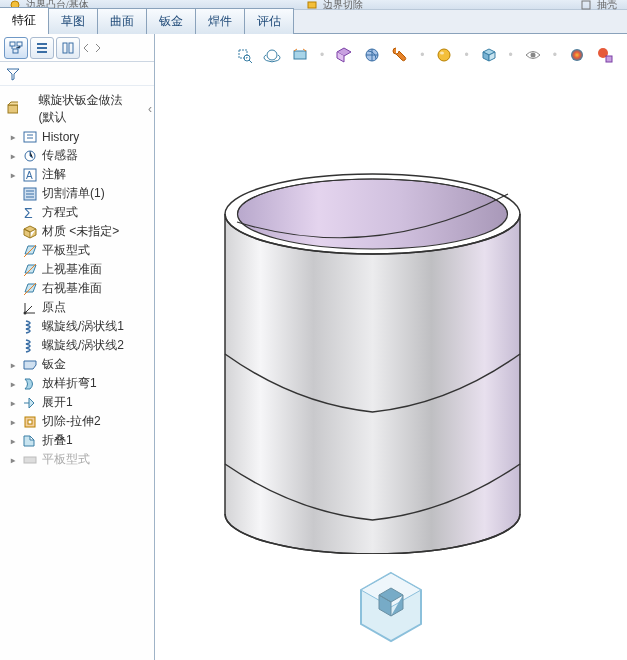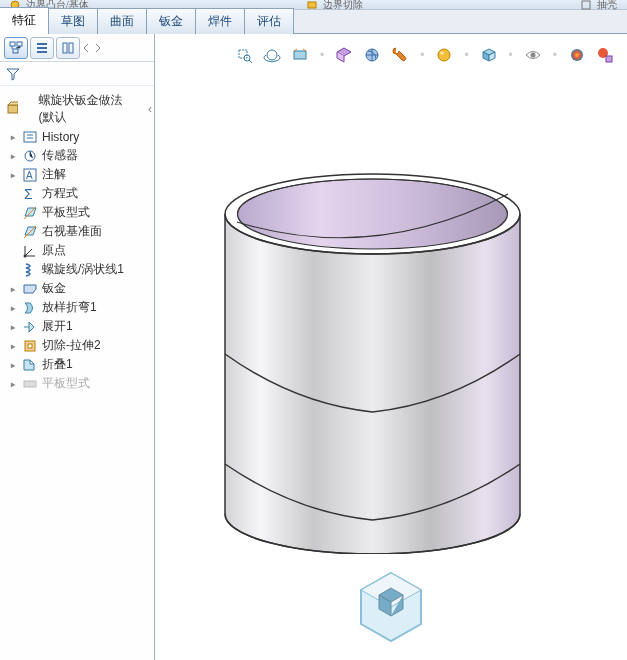--- a/index.html
+++ b/index.html
@@ -261,63 +261,101 @@
                 <rect x="2" y="2" width="12" height="12" fill="none" stroke="#3a6ea5"></rect>
                 <text x="4" y="12" font-size="10" fill="#3a6ea5">A</text>
               </svg>
             </span>
             <span>注解</span>
           </div>
           <div class="node">
             <span class="tw"></span>
             <span class="ic">
               <svg width="16" height="16">
+                <rect x="2" y="2" width="12" height="12" fill="#d0e0f0" stroke="#3a6ea5"></rect>
+                <path d="M4,5 h8 M4,8 h8 M4,11 h8" stroke="#3a6ea5"></path>
+              </svg>
+            </span>
+            <span>切割清单(1)</span>
+          </div>
+          <div class="node">
+            <span class="tw"></span>
+            <span class="ic">
+              <svg width="16" height="16">
                 <text x="2" y="13" font-size="14" fill="#3a6ea5">Σ</text>
               </svg>
             </span>
             <span>方程式</span>
+          </div>
+          <div class="node">
+            <span class="tw"></span>
+            <span class="ic">
+              <svg width="16" height="16">
+                <path d="M2,5 l6,-3 l6,3 l-6,3 Z M2,5 v6 l6,3 v-6 Z M14,5 v6 l-6,3" fill="#e6c77a" stroke="#9c7a20"></path>
+              </svg>
+            </span>
+            <span>材质 &lt;未指定&gt;</span>
           </div>
           <div class="node">
             <span class="tw"></span>
             <span class="ic">
               <svg width="16" height="16">
                 <path d="M3,11 L6,3 L14,3 L11,11 Z" fill="#c8e4f0" stroke="#3a7fa5"></path>
                 <path d="M2,14 L14,2" stroke="#e6832a"></path>
               </svg>
             </span>
             <span>平板型式</span>
           </div>
           <div class="node">
             <span class="tw"></span>
             <span class="ic">
               <svg width="16" height="16">
                 <path d="M3,11 L6,3 L14,3 L11,11 Z" fill="#c8e4f0" stroke="#3a7fa5"></path>
                 <path d="M2,14 L14,2" stroke="#e6832a"></path>
               </svg>
             </span>
+            <span>上视基准面</span>
+          </div>
+          <div class="node">
+            <span class="tw"></span>
+            <span class="ic">
+              <svg width="16" height="16">
+                <path d="M3,11 L6,3 L14,3 L11,11 Z" fill="#c8e4f0" stroke="#3a7fa5"></path>
+                <path d="M2,14 L14,2" stroke="#e6832a"></path>
+              </svg>
+            </span>
             <span>右视基准面</span>
           </div>
           <div class="node">
             <span class="tw"></span>
             <span class="ic">
               <svg width="16" height="16">
                 <path d="M3,13 L3,3 M3,13 L13,13 M3,13 L10,6" stroke="#333"></path>
                 <circle cx="3" cy="13" r="1.5" fill="#333"></circle>
               </svg>
             </span>
             <span>原点</span>
           </div>
           <div class="node">
             <span class="tw"></span>
             <span class="ic">
               <svg width="16" height="16">
                 <path d="M4,2 q8,2 0,4 q8,2 0,4 q8,2 0,4" fill="none" stroke="#3a6ea5" stroke-width="1.5"></path>
               </svg>
             </span>
             <span>螺旋线/涡状线1</span>
+          </div>
+          <div class="node">
+            <span class="tw"></span>
+            <span class="ic">
+              <svg width="16" height="16">
+                <path d="M4,2 q8,2 0,4 q8,2 0,4 q8,2 0,4" fill="none" stroke="#3a6ea5" stroke-width="1.5"></path>
+              </svg>
+            </span>
+            <span>螺旋线/涡状线2</span>
           </div>
           <div class="node">
             <span class="tw">▸</span>
             <span class="ic">
               <svg width="16" height="16">
                 <path d="M2,4 h12 v4 l-3,4 h-9 Z" fill="#d0e0f0" stroke="#3a6ea5"></path>
               </svg>
             </span>
             <span>钣金</span>
           </div>

